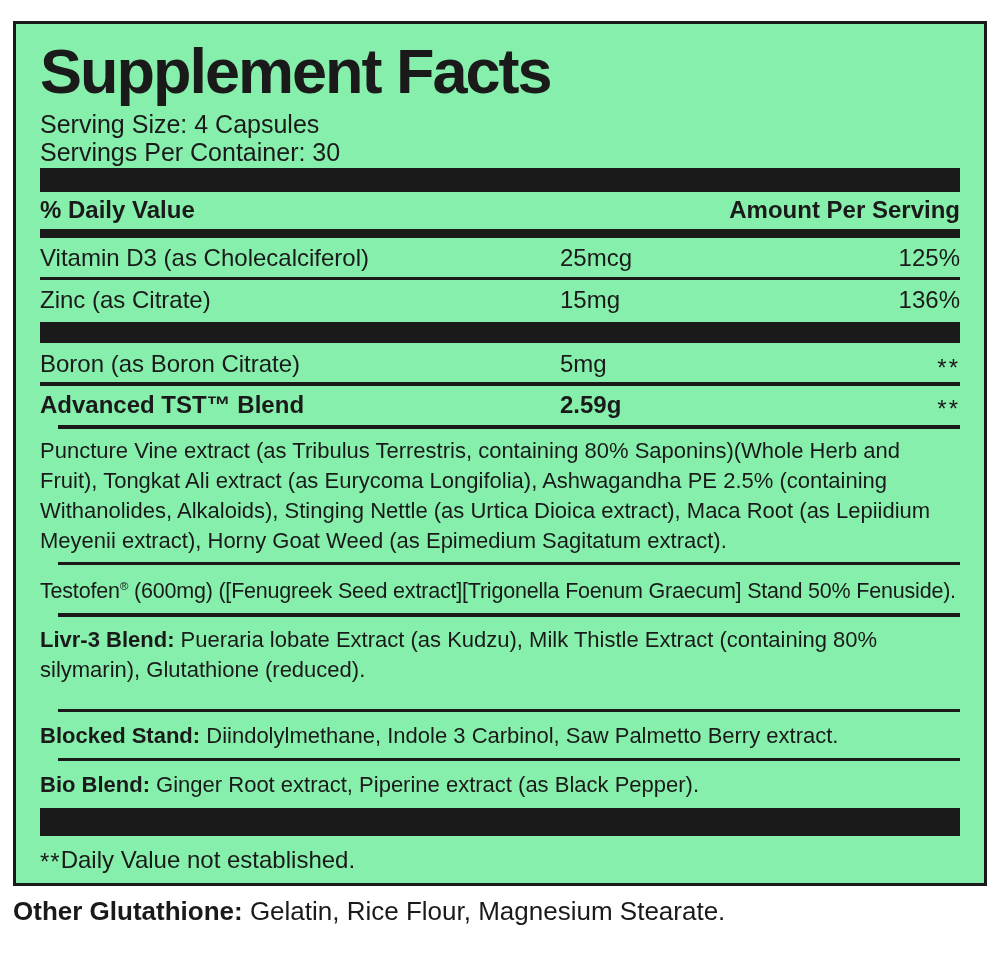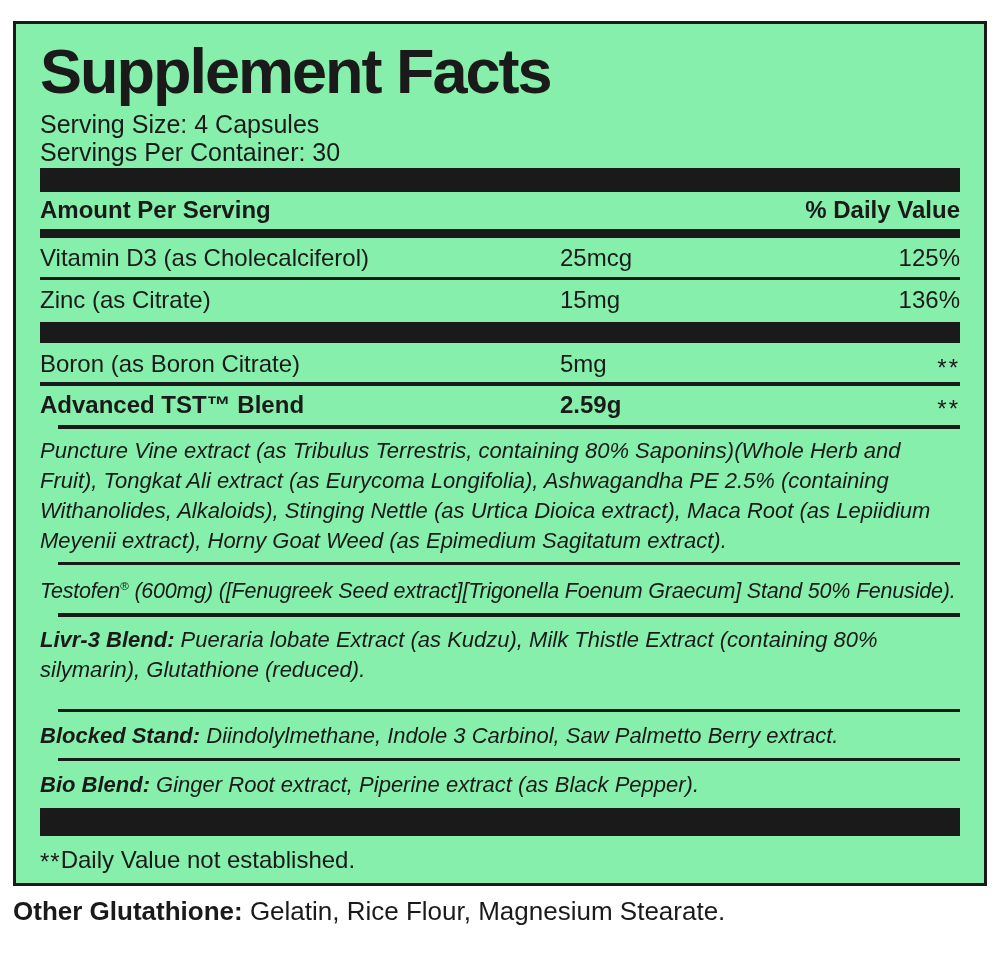--- a/index.html
+++ b/index.html
@@ -12,21 +12,21 @@
          margin-top:14px;}
   .serving{font-size:25px;line-height:28px;margin-top:6px;}
   .serving2{font-size:25px;line-height:28px;}
   .bar{background:#1a1a1a;}
   .bar-24{height:24px;margin-top:2px;}
   .bar-9{height:9px;margin-top:5px;}
   .bar-21{height:21px;margin-top:3px;}
   .bar-28{height:28px;}
   .rule-3{height:3px;background:#1a1a1a;}
   .rule-4{height:4px;background:#1a1a1a;}
-  .indent{margin-left:18px;font-style:italic;}
+  .indent{margin-left:18px;}
   .hdr-row{display:flex;justify-content:space-between;align-items:baseline;
            font-size:24px;font-weight:bold;line-height:28px;margin-top:4px;}
   .nrow{display:grid;grid-template-columns:1fr 170px 230px;align-items:baseline;
         font-size:24px;line-height:28px;}
   .nrow .amt{text-align:left;}
   .nrow .dv{text-align:right;}
   .pad-a{padding:6px 0 5px 0;}
   .pad-b{padding:7px 0 4px 0;}
   .pad-c{padding:5px 0 6px 0;}
   .bold-row{font-weight:bold;}
@@ -52,22 +52,22 @@
   <div class="panel">
     <div class="content">
 
       <div class="title">Supplement Facts</div>
       <div class="serving">Serving Size: 4 Capsules</div>
       <div class="serving2">Servings Per Container: 30</div>
 
       <div class="bar bar-24"></div>
 
       <div class="hdr-row">
+        <span>% Daily Value</span>
         <span>Amount Per Serving</span>
-        <span>% Daily Value</span>
       </div>
 
       <div class="bar bar-9"></div>
 
       <div class="nrow pad-a">
         <span class="nm">Vitamin D3 (as Cholecalciferol)</span>
         <span class="amt">25mcg</span>
         <span class="dv">125%</span>
       </div>
 

